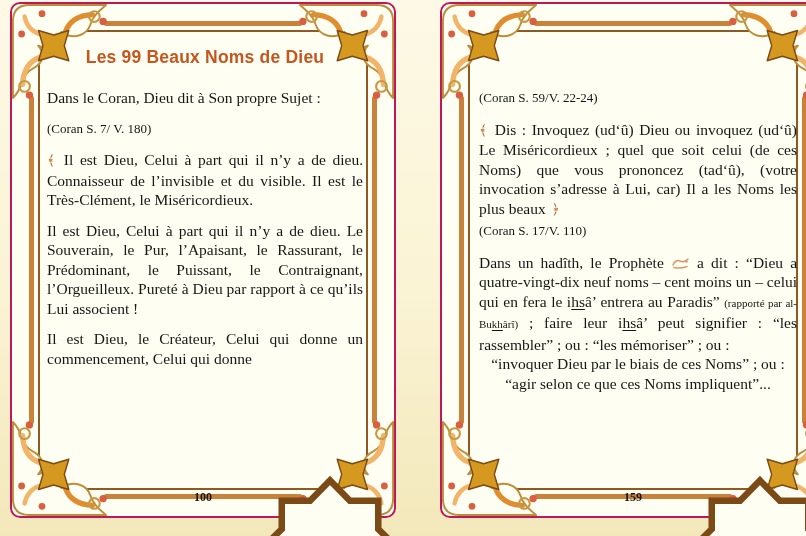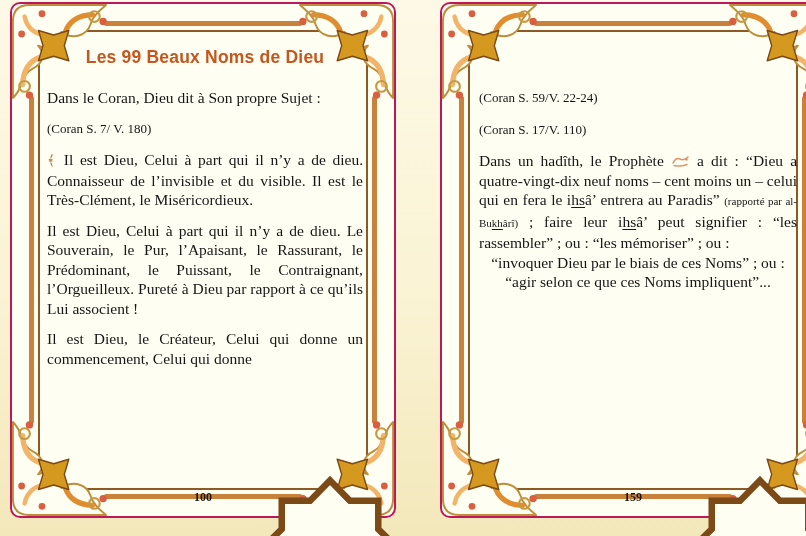--- a/index.html
+++ b/index.html
@@ -144,20 +144,25 @@
       </svg>
     <svg class="orn bl">
         <use href="#corner"></use>
       </svg>
     <svg class="orn br">
         <use href="#corner"></use>
       </svg>
 
     <div class="content">
       <div class="cite">(Coran S. 59/V. 22-24)</div>
+      <p class="qp">
+        <span class="qmark open">﴾</span>
+        <span>Dis : Invoquez (ud‘û) Dieu ou invoquez (ud‘û) Le Miséricordieux ; quel que soit celui (de ces Noms) que vous prononcez (tad‘û), (votre invocation s’adresse à Lui, car) Il a les Noms les plus beaux</span>
+        <span class="qmark close">﴿</span>
+      </p>
       <div class="cite">(Coran S. 17/V. 110)</div>
       <p class="hp">
         <span>Dans un hadîth, le Prophète</span>
         <svg class="saw" width="19" height="13" viewBox="0 0 19 13">
             <path d="M2 9 Q5 3 9 5 Q13 7 17 3 M3 11.5 Q9 13 16 10.5" stroke="#de9468" stroke-width="1.5" fill="none" stroke-linecap="round"></path>
             <circle cx="15.5" cy="5.5" r="1.2" fill="#de9468"></circle>
           </svg>
         <span><span> a dit : “Dieu a quatre-vingt-dix neuf noms – cent moins un – celui qui en fera le i</span><span class="u">hs</span><span>â’ entrera au Paradis” </span><span class="sm">(rapporté par al-Bu</span><span class="sm u">kh</span><span class="sm">ârî)</span><span> ; faire leur i</span><span class="u">hs</span><span>â’ peut signifier : “les rassembler” ; ou : “les mémoriser” ; ou :</span></span>
       </p>
       <p class="hp centered">

